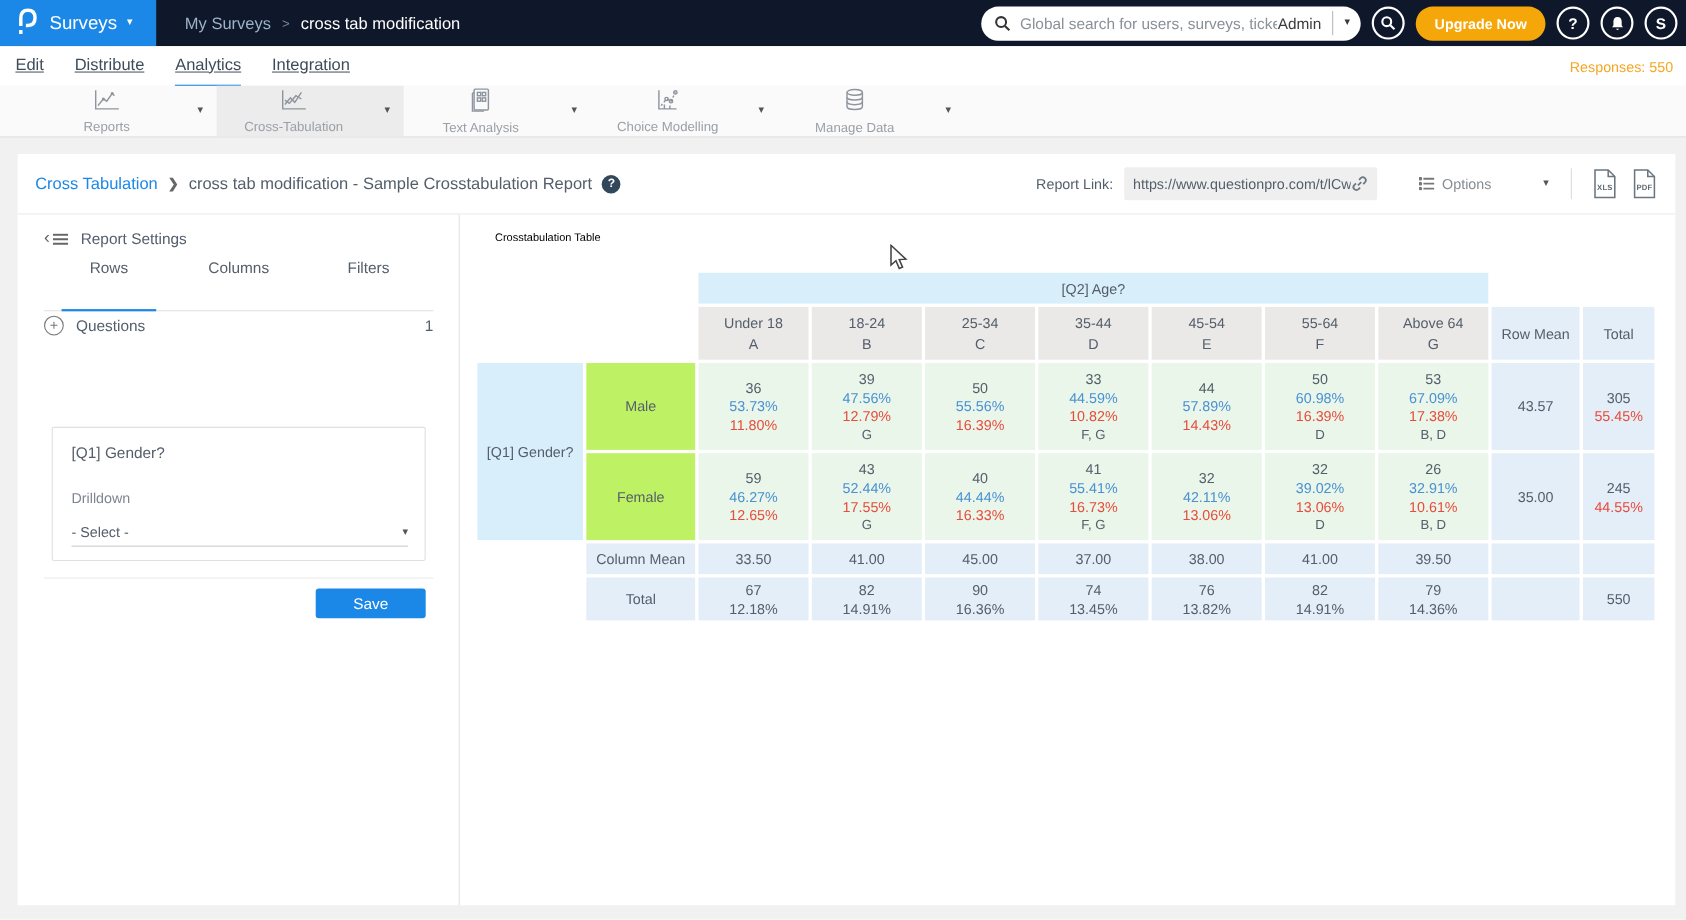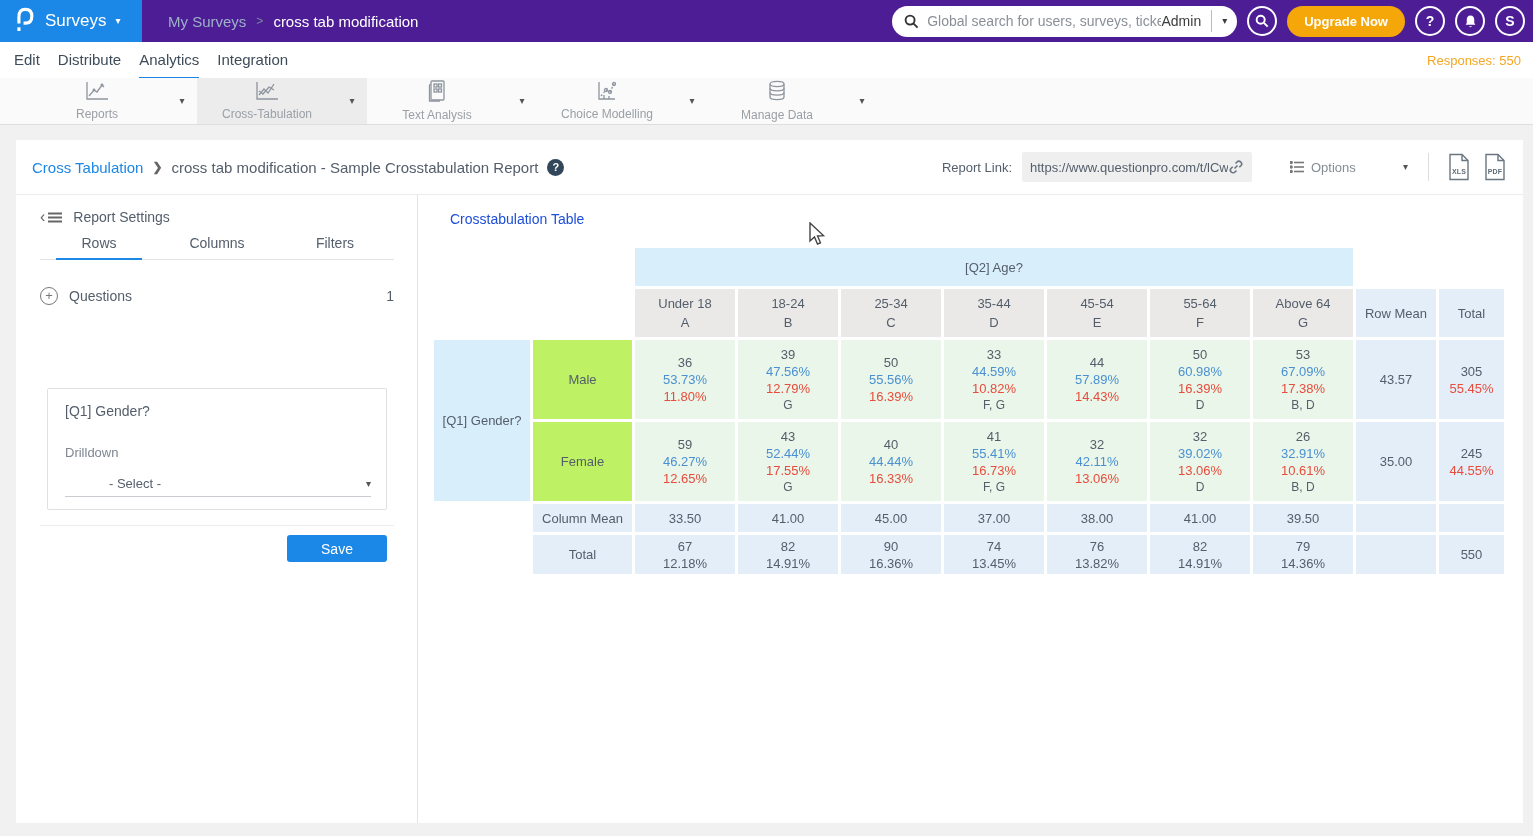--- a/index.html
+++ b/index.html
@@ -2,21 +2,21 @@
 <html><head>
 <meta charset="utf-8">
 <style>
   * { margin:0; padding:0; box-sizing:border-box; }
   html,body { width:1533px; height:836px; overflow:hidden; }
   body { background:#f1f1f1; font-family:"Liberation Sans", sans-serif; color:#545e6b; }
   #app { position:relative; width:1533px; height:836px; }
   .abs { position:absolute; }
 
   
-  .topbar { left:0; top:0; width:1533px; height:42px; background:#4c1d95; display:flex; align-items:center; }
+  .topbar { left:0; top:0; width:1533px; height:42px; background:#0f172a; display:flex; align-items:center; }
   .logo-block { width:142px; height:42px; background:#1b87e6; display:flex; align-items:center; padding-left:12px; gap:9px; cursor:pointer; }
   .logo-block .product { color:#fff; font-size:17px; }
   .caret { font-size:10px; line-height:1; }
   .logo-block .caret { color:#fff; }
   .top-crumb { display:flex; align-items:center; gap:10px; margin-left:26px; font-size:15px; }
   .top-crumb .mysurveys { color:#9db2c8; cursor:pointer; }
   .top-crumb .sep { color:#7b8b9b; font-size:12px; }
   .top-crumb .surveyname { color:#ffffff; }
   .top-right { position:absolute; right:8px; top:0; height:42px; display:flex; align-items:center; gap:10px; }
   .search-pill { width:345px; height:31px; background:#fff; border-radius:16px; display:flex; align-items:center; padding:0 10px 0 12px; }
@@ -24,21 +24,21 @@
   .search-pill input::placeholder { color:#8a9097; }
   .admin-seg { display:flex; align-items:center; gap:10px; }
   .admin-seg .admin { font-size:14px; color:#3c3c3c; cursor:pointer; }
   .admin-seg .vline { width:1px; height:22px; background:#bbb; }
   .admin-seg .caret { color:#3c3c3c; cursor:pointer; }
   .circle-btn { width:30px; height:30px; border:2px solid #fff; border-radius:50%; display:flex; align-items:center; justify-content:center; color:#fff; font-weight:bold; font-size:14px; cursor:pointer; background:transparent; }
   .upgrade-btn { height:31px; background:#f5a70a; border-radius:16px; color:#fff; font-weight:bold; font-size:13px; display:flex; align-items:center; padding:0 17px; cursor:pointer; }
 
   
   .navrow { left:0; top:42px; width:1533px; height:36px; background:#fff; display:flex; align-items:center; }
-  .navrow .links { display:flex; margin-left:14px; gap:18px; }
+  .navrow .links { display:flex; margin-left:14px; gap:28px;text-decoration:underline; }
   .nav-link { font-size:15px; color:#3e4c59; cursor:pointer; position:relative; padding-bottom:9px; margin-bottom:-9px; }
   .nav-link.active { border-bottom:2px solid #1b87e6; }
   .responses { position:absolute; right:12px; font-size:13px; color:#f5a623; }
 
   
   .toolbar { left:0; top:78px; width:1533px; height:47px; background:#fafafa; border-bottom:1px solid #ddd; display:flex; padding-left:27px; }
   .tool-group { width:170px; height:46px; display:flex; }
   .tool-group.active { background:#ececec; }
   .tool-item { width:140px; display:flex; flex-direction:column; align-items:center; justify-content:center; gap:2px; cursor:pointer; }
   .tool-item .tlabel { font-size:12px; color:#9aa0a6; }
@@ -64,42 +64,42 @@
   .vdiv { width:1px; height:28px; background:#ddd; margin:0 18px 0 20px; }
   .doc-icon { position:relative; width:24px; height:28px; margin-left:12px; cursor:pointer; display:flex; align-items:flex-end; justify-content:center; }
   .doc-icon svg { position:absolute; left:0; top:0; }
   .doc-icon .doc-label { position:relative; font-size:7px; font-weight:bold; color:#5f6b76; margin-bottom:6px; letter-spacing:0.2px; }
 
   
   .left-panel { position:absolute; left:0; top:55px; width:402px; height:628px; border-right:1px solid #e3e3e3; }
   .rs-title { position:absolute; left:24px; top:13px; display:flex; align-items:center; gap:11px; font-size:14px; color:#545e6b; }
   .collapse-ic { display:flex; align-items:center; gap:3px; color:#666; cursor:pointer; }
   .tabs { position:absolute; left:24px; top:40px; width:354px; display:flex; border-bottom:1px solid #e3e3e3; }
-  .tab { width:118px; text-align:center; font-size:14px; color:#545e6b; padding-bottom:8px; cursor:pointer; position:relative; }
+  .tab { width:118px; text-align:center; font-size:14px; color:#545e6b; padding-bottom:31px; cursor:pointer; position:relative; }
   .tab.active::after { content:""; position:absolute; left:16px; right:16px; bottom:-1px; height:2px; background:#1b87e6; }
   .q-row { position:absolute; left:24px; top:92px; width:354px; display:flex; align-items:center; }
   .plus-ic { width:18px; height:18px; border:1.5px solid #777; border-radius:50%; color:#777; font-size:13px; line-height:15px; text-align:center; cursor:pointer; }
   .q-label { font-size:14px; margin-left:11px; }
   .q-count { position:absolute; right:0; font-size:14px; }
   .q-card { position:absolute; left:31px; top:193px; width:340px; height:122px; border:1px solid #e0e0e0; border-radius:2px; }
   .q-title { position:absolute; left:17px; top:14px; font-size:14px; color:#545e6b; }
   .drill-label { position:absolute; left:17px; top:56px; font-size:13px; color:#7d8691; }
   .select-box { position:absolute; left:17px; top:82px; width:306px; height:26px; border-bottom:1px solid #c9cdd2; display:flex; align-items:center; justify-content:space-between; cursor:pointer; }
-  .select-box .sel-val { font-size:13px; color:#545e6b;margin-left:44px; }
+  .select-box .sel-val { font-size:13px; color:#545e6b; }
   .select-box .caret { color:#555; }
   .lp-divider { position:absolute; left:24px; top:330px; width:354px; height:1px; background:#ececec; }
   .save-btn { position:absolute; left:271px; top:340px; width:100px; height:27px; background:#1b87e6; border:none; border-radius:3px; color:#fff; font-size:14px; cursor:pointer; font-family:"Liberation Sans",sans-serif; }
 
   
   .right-area { position:absolute; left:403px; top:55px; width:1104px; height:628px; }
-  .ct-title { position:absolute; left:31px; top:16px; font-size:14px; color:#1d4ed8; }
+  .ct-title { position:absolute; left:31px; top:16px; font-size:10px; color:#000000; }
   .ctab { position:absolute; left:12px; top:50px; border-collapse:separate; border-spacing:3px; table-layout:fixed; }
   .ctab td { text-align:center; vertical-align:middle; font-size:13px; color:#545e6b; line-height:17px; }
   .ctab .sp { background:transparent; }
-  .ctab .q2h { background:#d8eefa; height:38px;margin-left:35px; }
+  .ctab .q2h { background:#d8eefa; height:28px;margin-left:35px; }
   .ctab .ch { background:#ebe9e8; height:48px; line-height:19px; }
   .ctab .bh { background:#e4eef8; }
   .ctab .gh { background:#d8eefa; }
   .ctab .rl { background:#bef264; }
   .ctab .gc { background:#e9f6e9; height:79px; }
   .ctab .bc { background:#e4eef8; }
   .ctab .bl { background:#e4eef8; height:28px; }
   .ctab .r-tot td { height:39px; }
   .cnt { color:#545e6b; }
   .pb { color:#4a90d2; }

